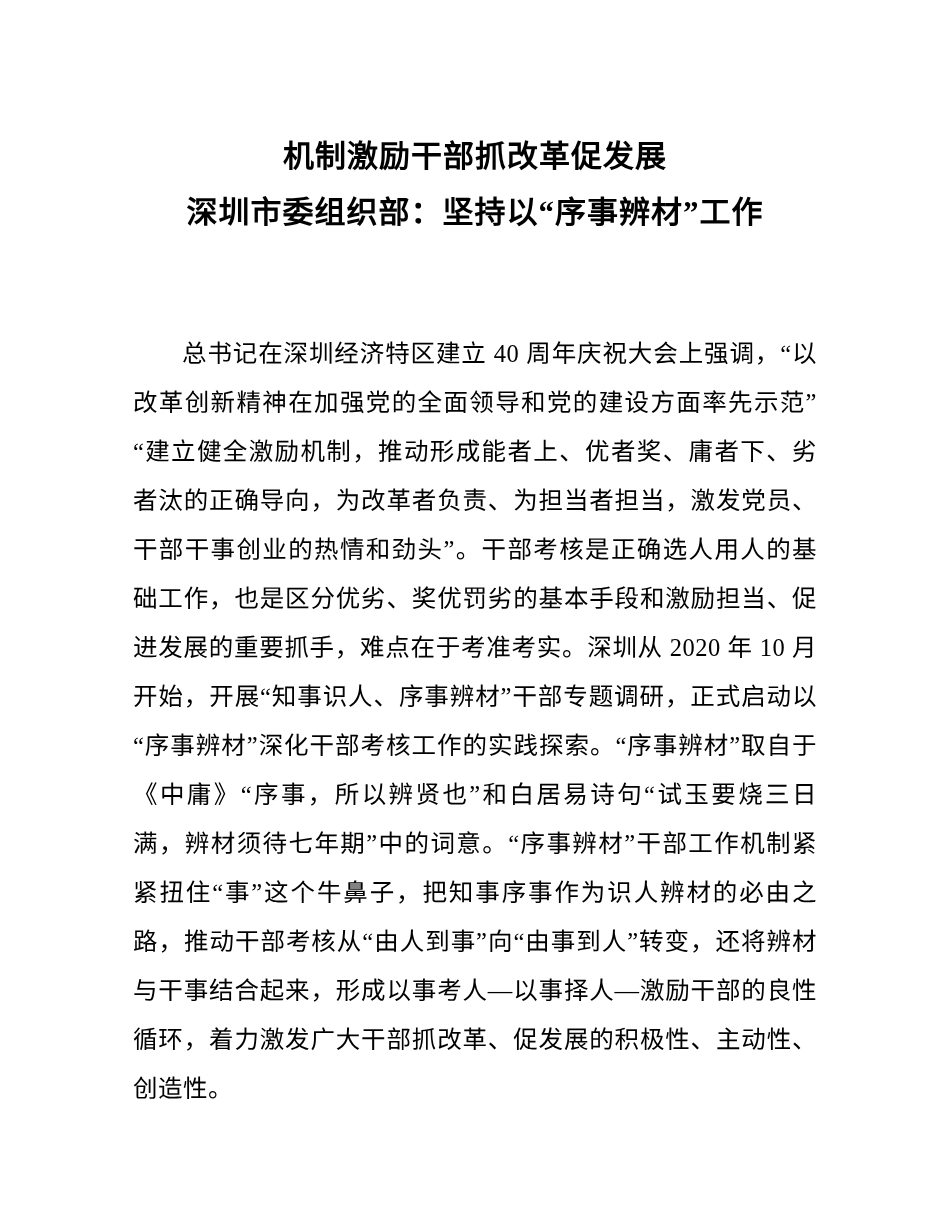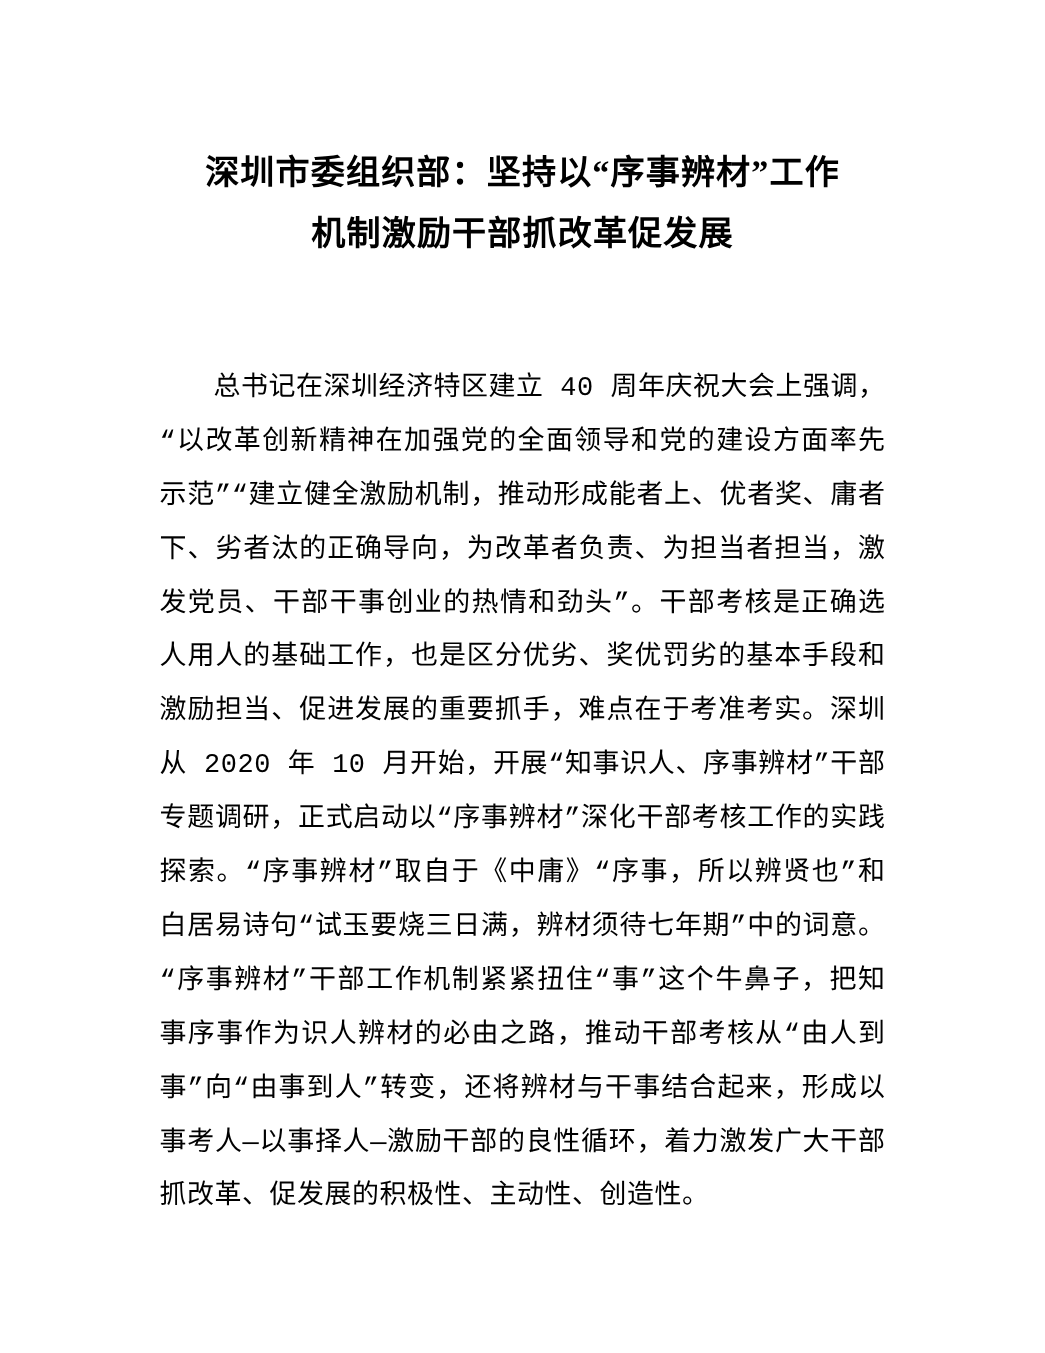--- a/index.html
+++ b/index.html
@@ -33,29 +33,28 @@
   }
   .doc-body {
     margin-top: 88px;
     font-size: 24.5px;
     line-height: 49px;
     text-align: justify;
     text-justify: inter-ideograph;
     letter-spacing: 0.5px;
   }
   .doc-body p {
-    margin: 12px;
+    margin: 0;
     text-indent: 2em;
-    font-family: Liberation Mono, monospace;
   }
 </style>
 </head>
 <body>
 
 <div class="page">
   <h1 class="doc-title">
+    <span class="title-line">机制激励干部抓改革促发展</span>
     <span class="title-line">深圳市委组织部：坚持以“序事辨材”工作</span>
-    <span class="title-line">机制激励干部抓改革促发展</span>
   </h1>
   <div class="doc-body">
     <p>总书记在深圳经济特区建立 40 周年庆祝大会上强调，“以改革创新精神在加强党的全面领导和党的建设方面率先示范”“建立健全激励机制，推动形成能者上、优者奖、庸者下、劣者汰的正确导向，为改革者负责、为担当者担当，激发党员、干部干事创业的热情和劲头”。干部考核是正确选人用人的基础工作，也是区分优劣、奖优罚劣的基本手段和激励担当、促进发展的重要抓手，难点在于考准考实。深圳从 2020 年 10 月开始，开展“知事识人、序事辨材”干部专题调研，正式启动以“序事辨材”深化干部考核工作的实践探索。“序事辨材”取自于《中庸》“序事，所以辨贤也”和白居易诗句“试玉要烧三日满，辨材须待七年期”中的词意。“序事辨材”干部工作机制紧紧扭住“事”这个牛鼻子，把知事序事作为识人辨材的必由之路，推动干部考核从“由人到事”向“由事到人”转变，还将辨材与干事结合起来，形成以事考人—以事择人—激励干部的良性循环，着力激发广大干部抓改革、促发展的积极性、主动性、创造性。</p>
   </div>
 </div>
 
 </body></html>

